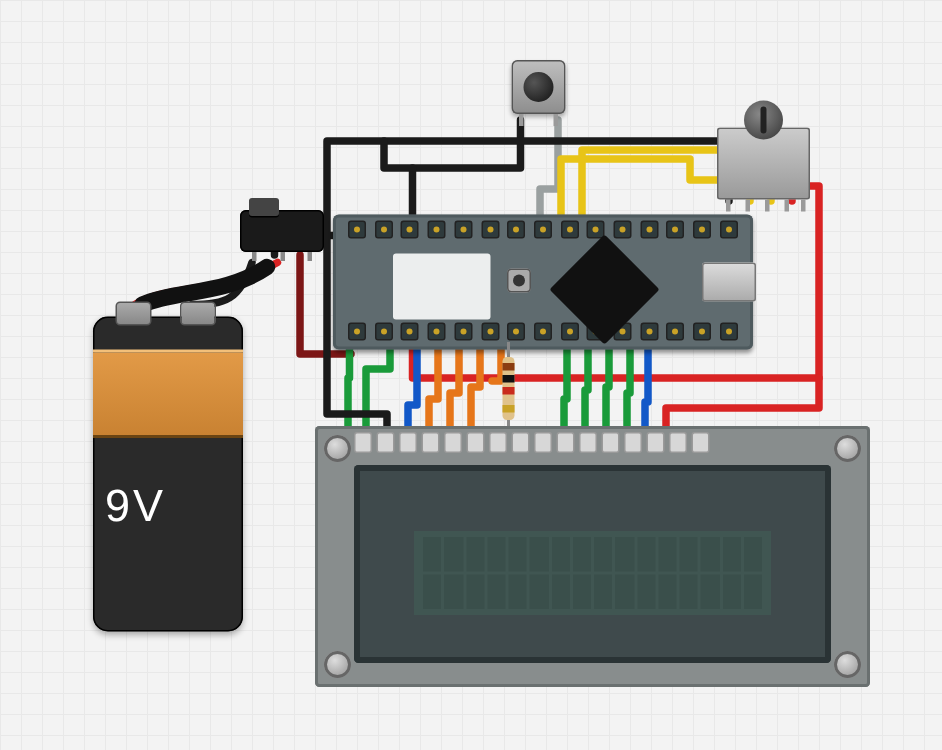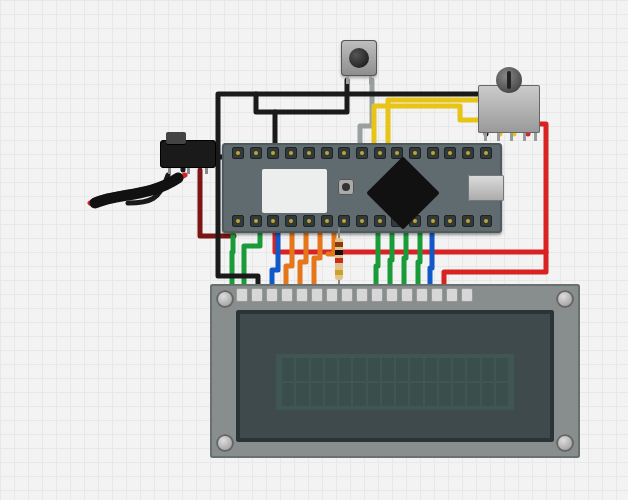--- a/index.html
+++ b/index.html
@@ -241,20 +241,26 @@
 
     <path class="w red" d="M546 252 L546 272 L444 272 L444 290"></path>
 
     <path class="w black" d="M256 94 L218 94 L218 276 L258 276 L258 290"></path>
     <path class="w black" d="M340 290 L340 296"></path>
 
     <path class="w" style="stroke:#888;stroke-width:2" d="M339 228 L339 238"></path>
     <path class="w" style="stroke:#888;stroke-width:2" d="M339 282 L339 296"></path>
   </svg>
 
+  <div class="battery">
+    <div class="term pos"></div>
+    <div class="term neg"></div>
+    <div class="band"></div>
+    <div class="label">9V</div>
+  </div>
 
   <div class="slide-switch">
     <div class="knob"></div>
     <div class="pins">
         <span></span>
         <span></span>
         <span></span>
       </div>
   </div>
 

